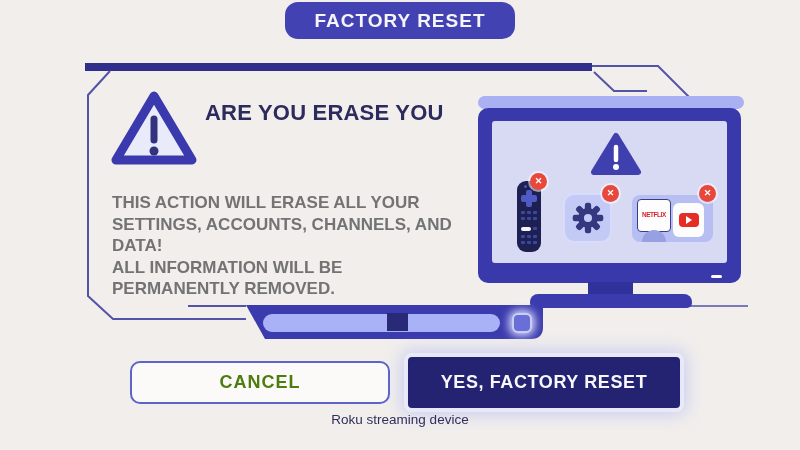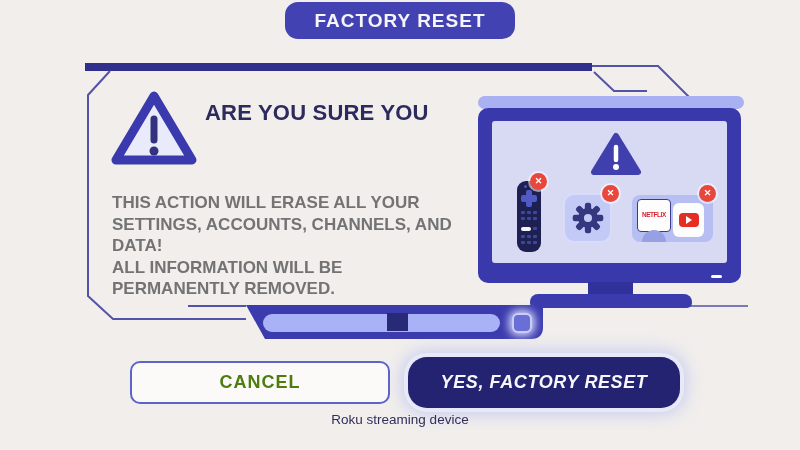--- a/index.html
+++ b/index.html
@@ -65,22 +65,22 @@
   .glow-btn{position:absolute;left:512px;top:313px;width:20px;height:20px;background:#6a6fd8;
             border:2px solid #c9cdfa;border-radius:6px;box-sizing:border-box;
             box-shadow:0 0 8px 3px rgba(220,224,255,.95);}
 
   
   .btn-cancel{position:absolute;left:130px;top:361px;width:260px;height:43px;background:#fbfaf8;
               border:2px solid #5c63c9;border-radius:10px;display:flex;align-items:center;justify-content:center;
               cursor:pointer;}
   .btn-cancel span{color:#4d7c0f;font-weight:bold;font-size:18px;letter-spacing:1px;}
   .btn-confirm{position:absolute;left:408px;top:357px;width:272px;height:51px;background:#232371;
-               border:none;border-radius:19px;display:flex;align-items:center;justify-content:center;cursor:pointer;
-               box-shadow:0 0 0 4px rgba(248,248,255,.55),0 0 16px 6px rgba(170,180,245,.6);font-style:italic;}
+               border:none;border-radius:4px;display:flex;align-items:center;justify-content:center;cursor:pointer;
+               box-shadow:0 0 0 4px rgba(248,248,255,.55),0 0 16px 6px rgba(170,180,245,.6);}
   .btn-confirm span{color:#f7f7fd;font-weight:bold;font-size:18px;letter-spacing:.6px;}
 
   .caption{position:absolute;left:0;top:412px;width:800px;text-align:center;color:#2f2f5c;font-size:13.5px;}
 </style>
 </head>
 <body>
 
 <div class="stage">
 
   <div class="banner">
@@ -97,21 +97,21 @@
     <path d="M246,305 L543,305 L543,327 Q543,339 531,339 L265,339 Z" fill="#3c3bae"></path>
   </svg>
 
   <svg class="warn-outline" width="92" height="84" viewBox="0 0 92 84">
     <path d="M46,8 L84,72 L8,72 Z" fill="#e9ebfa" stroke="#3a3aae" stroke-width="9" stroke-linejoin="round"></path>
     <line x1="46" y1="31" x2="46" y2="52" stroke="#32327e" stroke-width="7" stroke-linecap="round"></line>
     <circle cx="46" cy="63" r="4.5" fill="#32327e"></circle>
   </svg>
 
   <div class="heading">
-    <div>ARE YOU SURE YOU</div>
+    <div>ARE YOU ERASE YOU</div>
   </div>
 
   <div class="bodytext">
     <span class="b">THIS ACTION WILL ERASE ALL YOUR SETTINGS, ACCOUNTS, CHANNELS, AND DATA!</span><br>
     <span class="r">ALL INFORMATION WILL BE</span><br>
     <span class="b">PERMANENTLY REMOVED.</span>
   </div>
 
   <div class="tv-shelf"></div>
   <div class="tv">

